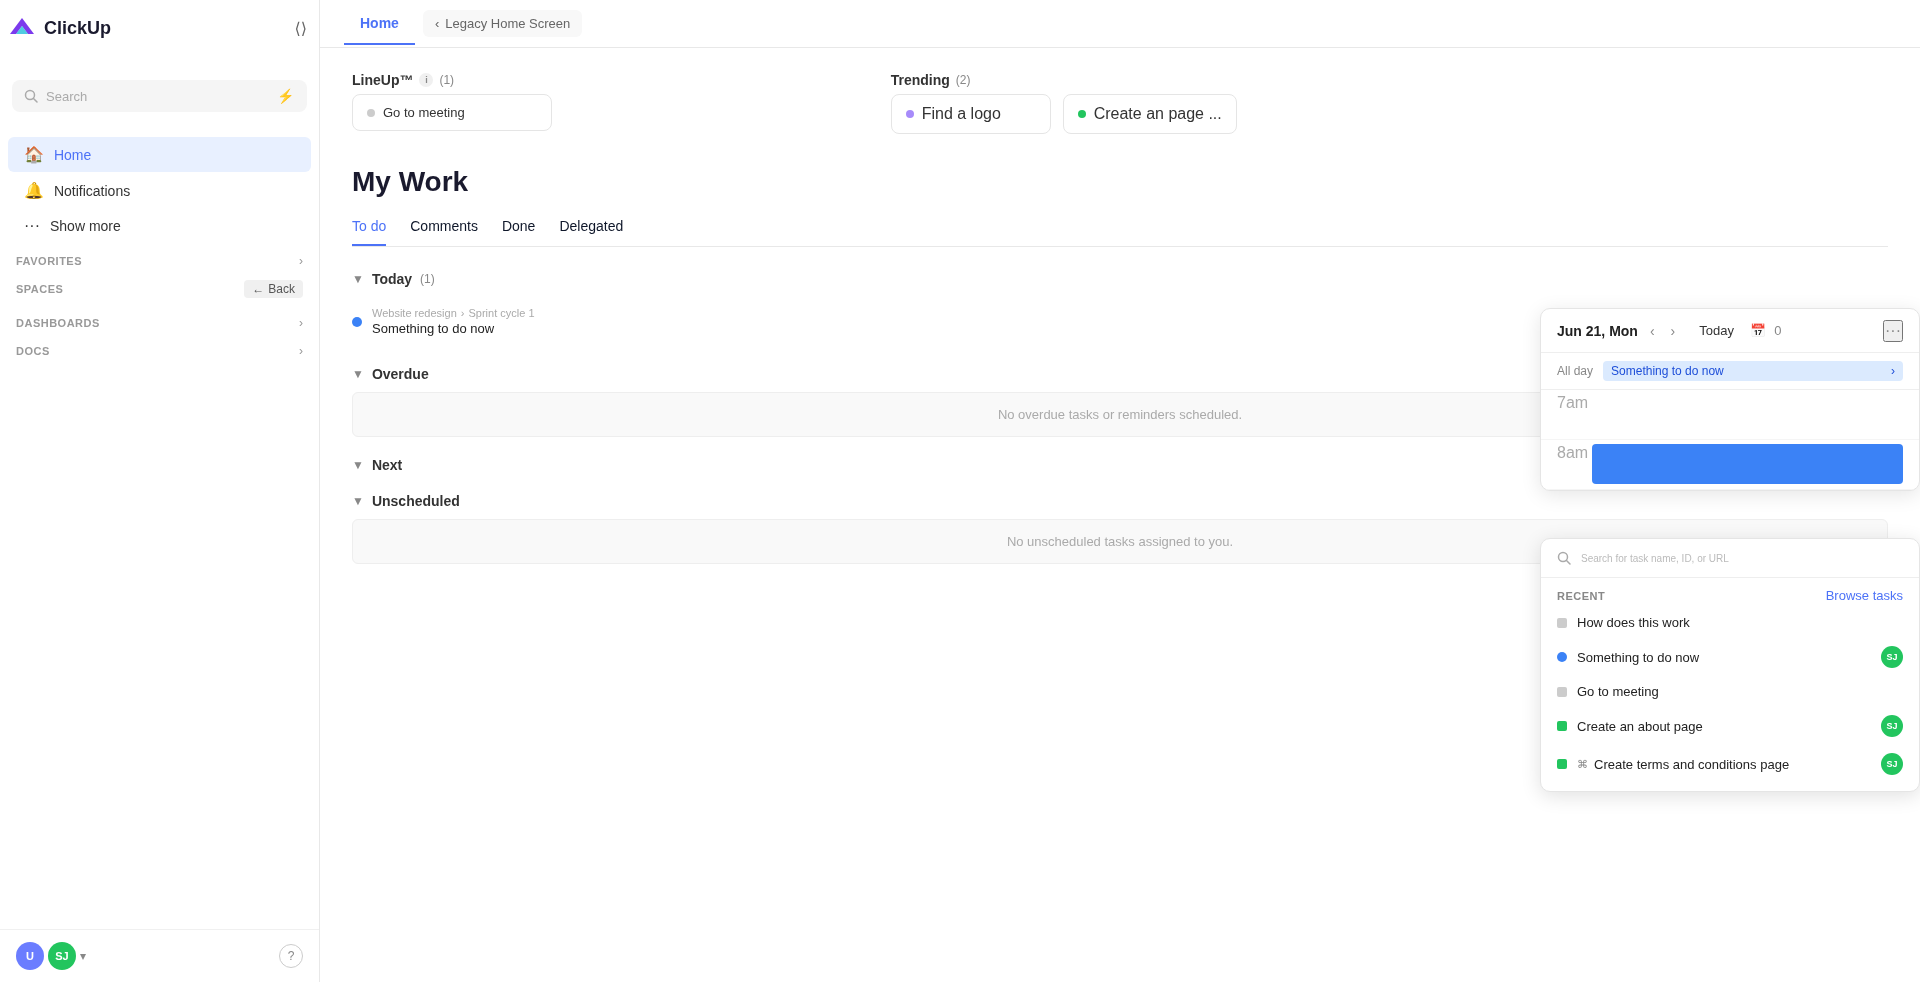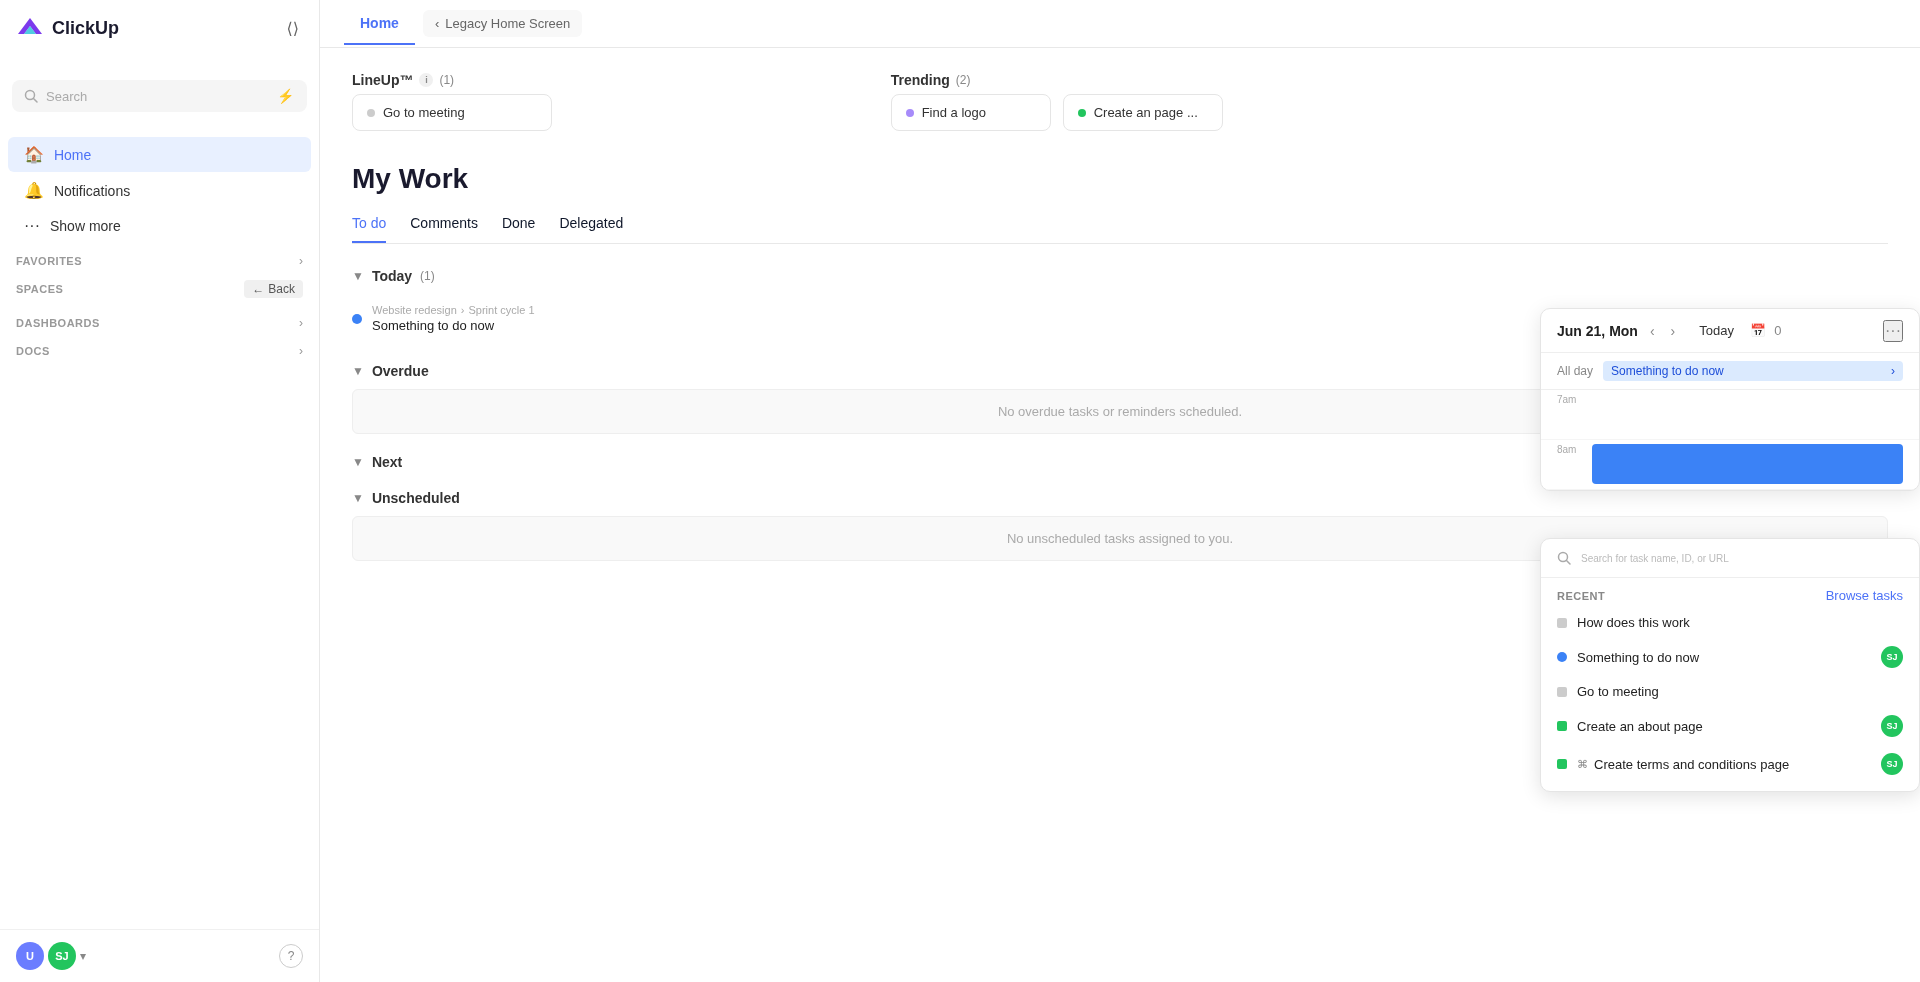--- a/index.html
+++ b/index.html
@@ -12,21 +12,21 @@
       background: #fff;
       border-right: 1px solid #e8e8e8;
       display: flex;
       flex-direction: column;
       height: 100%;
     }
     .sidebar-header {
       display: flex;
       align-items: center;
       justify-content: space-between;
-      padding: 14px 16px;
+      padding: 14px 8px;
     }
     .logo-area {
       display: flex;
       align-items: center;
       gap: 8px;
     }
     .logo-icon {
       width: 28px;
       height: 28px;
     }
@@ -238,21 +238,21 @@
       gap: 12px;
     }
     .trending-item {
       display: flex;
       align-items: center;
       gap: 8px;
       background: #fff;
       border: 1px solid #e5e5e5;
       border-radius: 8px;
       padding: 10px 14px;
-      font-size: 13px;
+      font-size: 16px;
       color: #333;
       cursor: pointer;
       min-width: 160px;
     }
     .trending-dot-purple { width: 8px; height: 8px; border-radius: 50%; background: #a78bfa; }
     .trending-dot-green { width: 8px; height: 8px; border-radius: 50%; background: #22c55e; }
 
     
     .my-work-title {
       font-size: 28px;
@@ -372,21 +372,21 @@
       align-items: center;
       justify-content: space-between;
     }
     .cal-time-slot {
       display: flex;
       align-items: flex-start;
       padding: 0 16px;
       min-height: 50px;
       border-bottom: 1px solid #f5f5f5;
     }
-    .cal-time-label { font-size: 10px; color: #aaa; min-width: 35px; padding-top: 4px; }
+    .cal-time-label { font-size: 16px; color: #aaa; min-width: 35px; padding-top: 4px; }
     .cal-time-area { flex: 1; }
 
     
     .search-dropdown {
       position: absolute;
       right: 0;
       top: 490px;
       width: 380px;
       background: #fff;
       border: 1px solid #e5e5e5;

